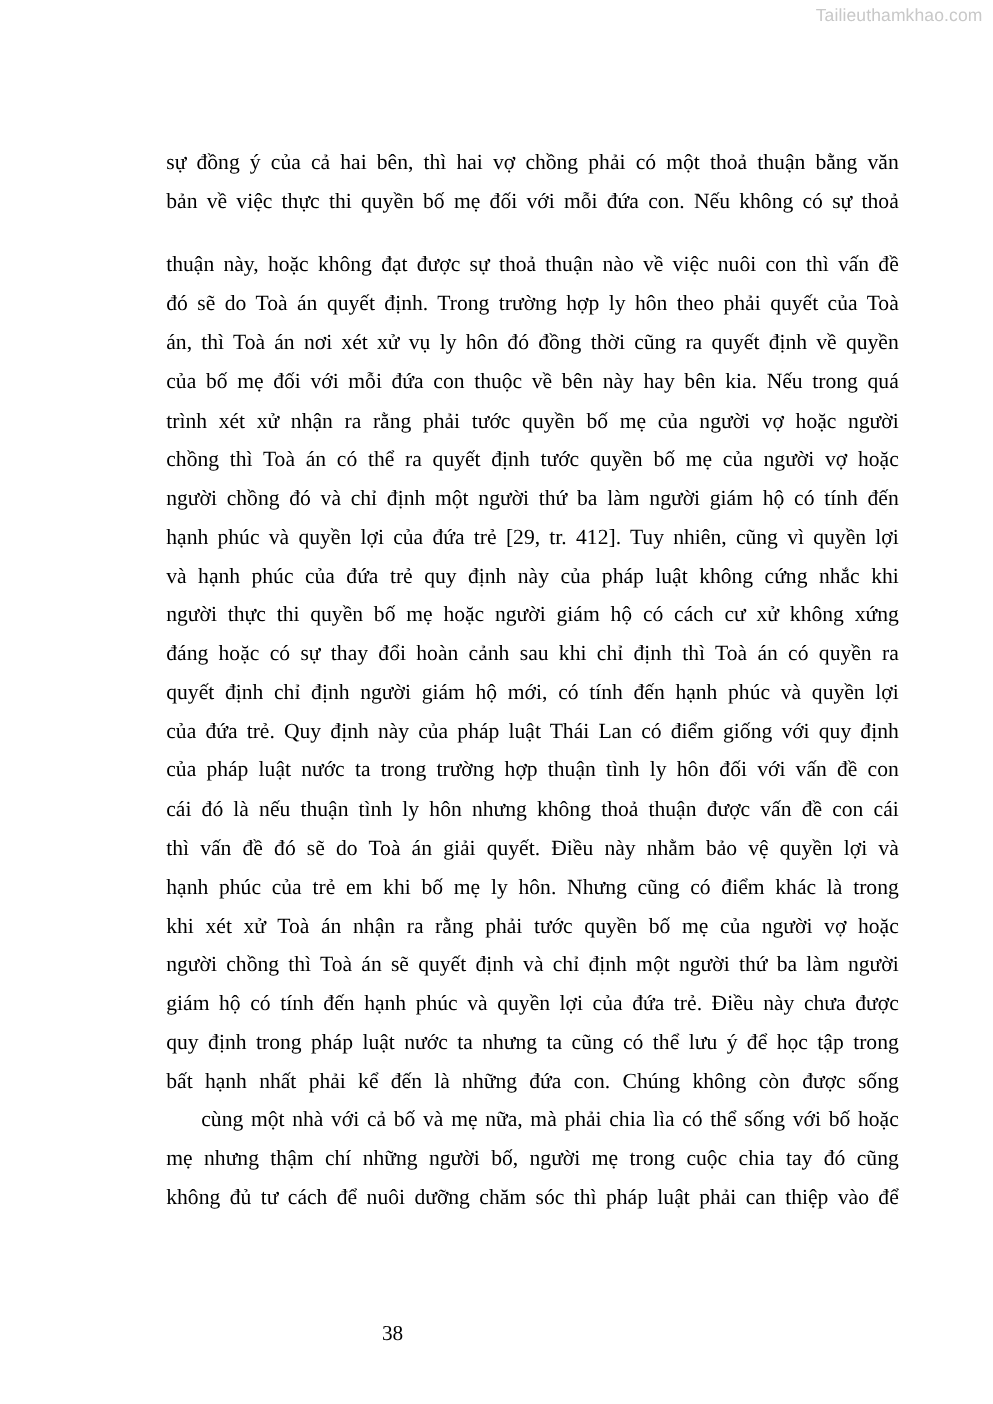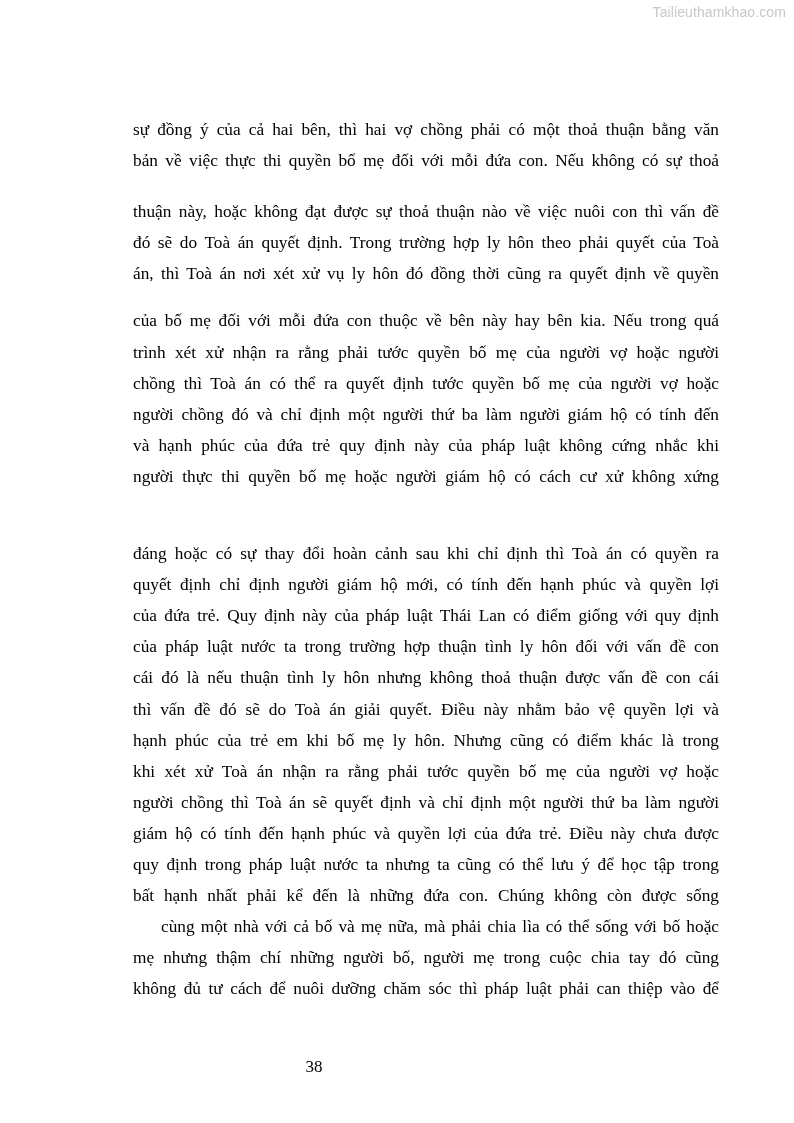--- a/index.html
+++ b/index.html
@@ -56,27 +56,28 @@
 <body>
 
 <div class="watermark">Tailieuthamkhao.com</div>
 
 <div class="body-text">
   <span class="line" style="white-space: normal;">sự đồng ý của cả hai bên, thì hai vợ chồng phải có một thoả thuận bằng văn</span>
   <span class="line" style="white-space: normal;">bản về việc thực thi quyền bố mẹ đối với mỗi đứa con. Nếu không có sự thoả</span>
   <span class="line" style="white-space: normal; margin-top: 20px;">thuận này, hoặc không đạt được sự thoả thuận nào về việc nuôi con thì vấn đề</span>
   <span class="line" style="white-space: normal;">đó sẽ do Toà án quyết định. Trong trường hợp ly hôn theo phải quyết của Toà</span>
   <span class="line" style="white-space: normal;">án, thì Toà án nơi xét xử vụ ly hôn đó đồng thời cũng ra quyết định về quyền</span>
-  <span class="line" style="white-space: normal; margin-top: 16px;">của bố mẹ đối với mỗi đứa con thuộc về bên này hay bên kia. Nếu trong quá</span>
+  <span class="line" style="white-space: normal;">của bố mẹ đối với mỗi đứa con thuộc về bên này hay bên kia. Nếu trong quá</span>
   <span class="line" style="white-space: normal;">trình xét xử nhận ra rằng phải tước quyền bố mẹ của người vợ hoặc người</span>
   <span class="line" style="white-space: normal;">chồng thì Toà án có thể ra quyết định tước quyền bố mẹ của người vợ hoặc</span>
   <span class="line" style="white-space: normal;">người chồng đó và chỉ định một người thứ ba làm người giám hộ có tính đến</span>
+  <span class="line" style="white-space: normal;">hạnh phúc và quyền lợi của đứa trẻ [29, tr. 412]. Tuy nhiên, cũng vì quyền lợi</span>
   <span class="line" style="white-space: normal;">và hạnh phúc của đứa trẻ quy định này của pháp luật không cứng nhắc khi</span>
   <span class="line" style="white-space: normal;">người thực thi quyền bố mẹ hoặc người giám hộ có cách cư xử không xứng</span>
-  <span class="line" style="white-space: normal; margin-top: 46px;">đáng hoặc có sự thay đổi hoàn cảnh sau khi chỉ định thì Toà án có quyền ra</span>
+  <span class="line" style="white-space: normal;">đáng hoặc có sự thay đổi hoàn cảnh sau khi chỉ định thì Toà án có quyền ra</span>
   <span class="line" style="white-space: normal;">quyết định chỉ định người giám hộ mới, có tính đến hạnh phúc và quyền lợi</span>
   <span class="line" style="white-space: normal;">của đứa trẻ. Quy định này của pháp luật Thái Lan có điểm giống với quy định</span>
   <span class="line" style="white-space: normal;">của pháp luật nước ta trong trường hợp thuận tình ly hôn đối với vấn đề con</span>
   <span class="line" style="white-space: normal;">cái đó là nếu thuận tình ly hôn nhưng không thoả thuận được vấn đề con cái</span>
   <span class="line" style="white-space: normal;">thì vấn đề đó sẽ do Toà án giải quyết. Điều này nhằm bảo vệ quyền lợi và</span>
   <span class="line" style="white-space: normal;">hạnh phúc của trẻ em khi bố mẹ ly hôn. Nhưng cũng có điểm khác là trong</span>
   <span class="line" style="white-space: normal;">khi xét xử Toà án nhận ra rằng phải tước quyền bố mẹ của người vợ hoặc</span>
   <span class="line" style="white-space: normal;">người chồng thì Toà án sẽ quyết định và chỉ định một người thứ ba làm người</span>
   <span class="line" style="white-space: normal;">giám hộ có tính đến hạnh phúc và quyền lợi của đứa trẻ. Điều này chưa được</span>
   <span class="line" style="white-space: normal;">quy định trong pháp luật nước ta nhưng ta cũng có thể lưu ý để học tập trong</span>

